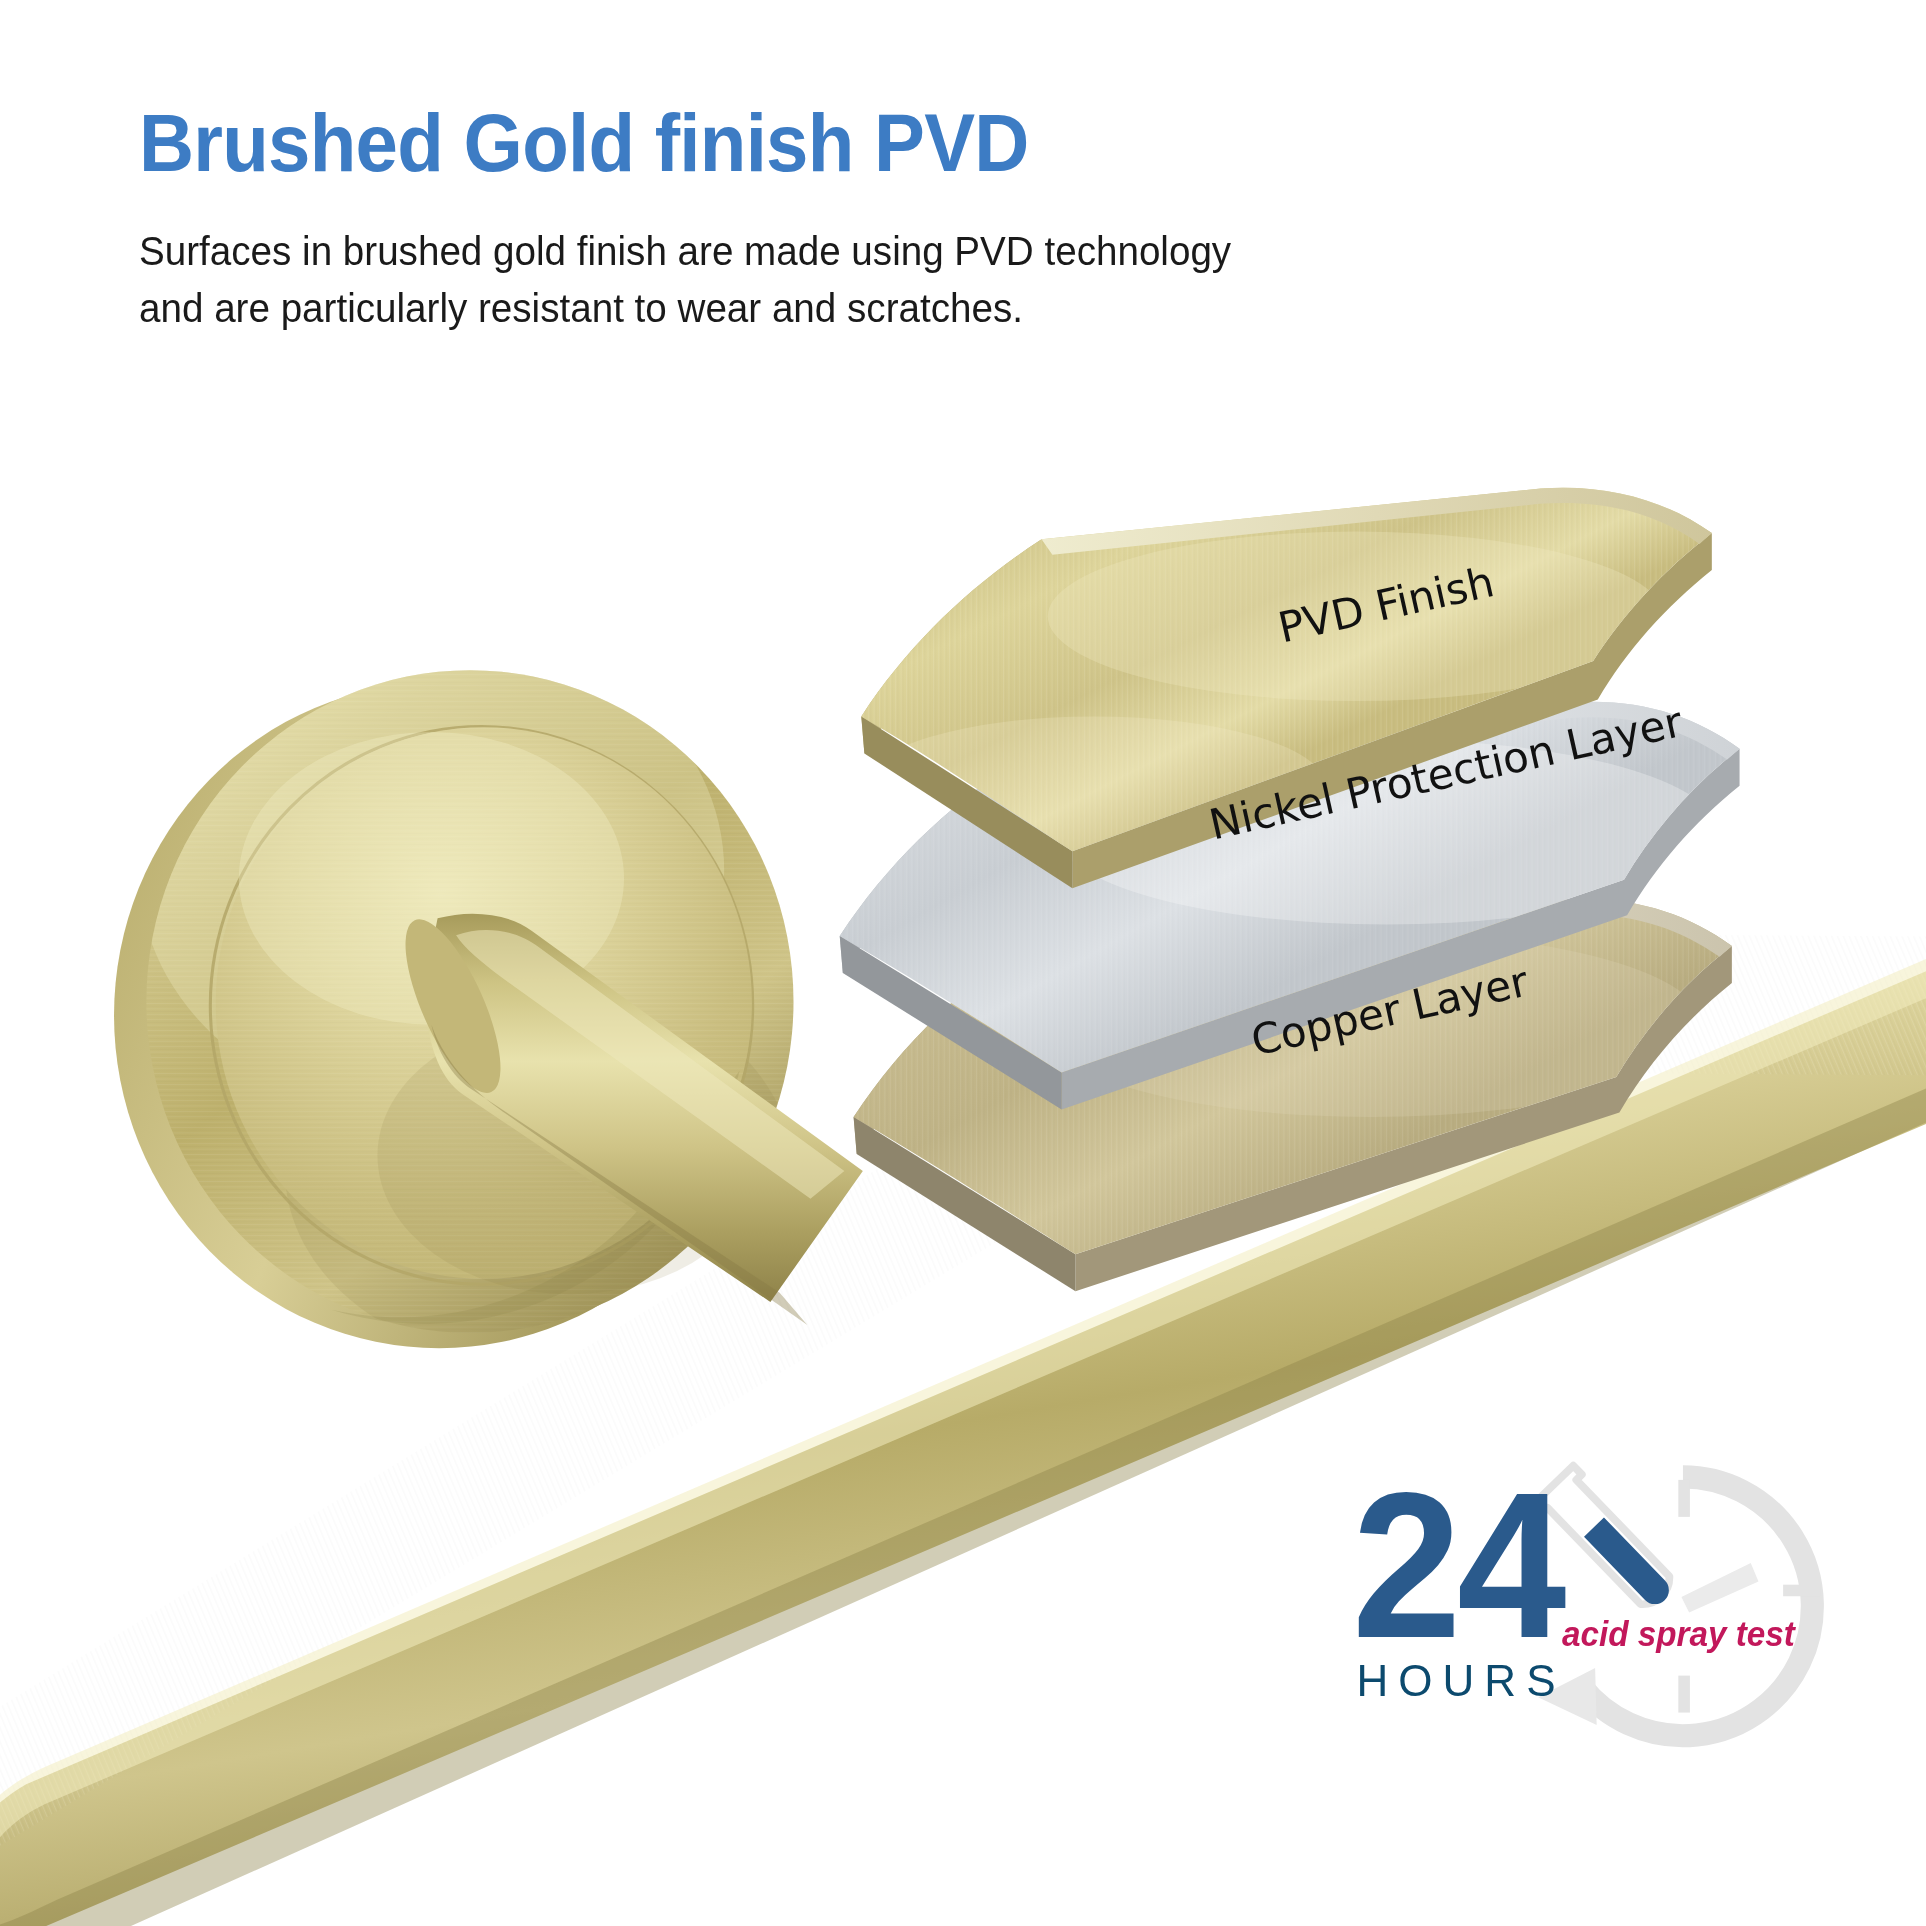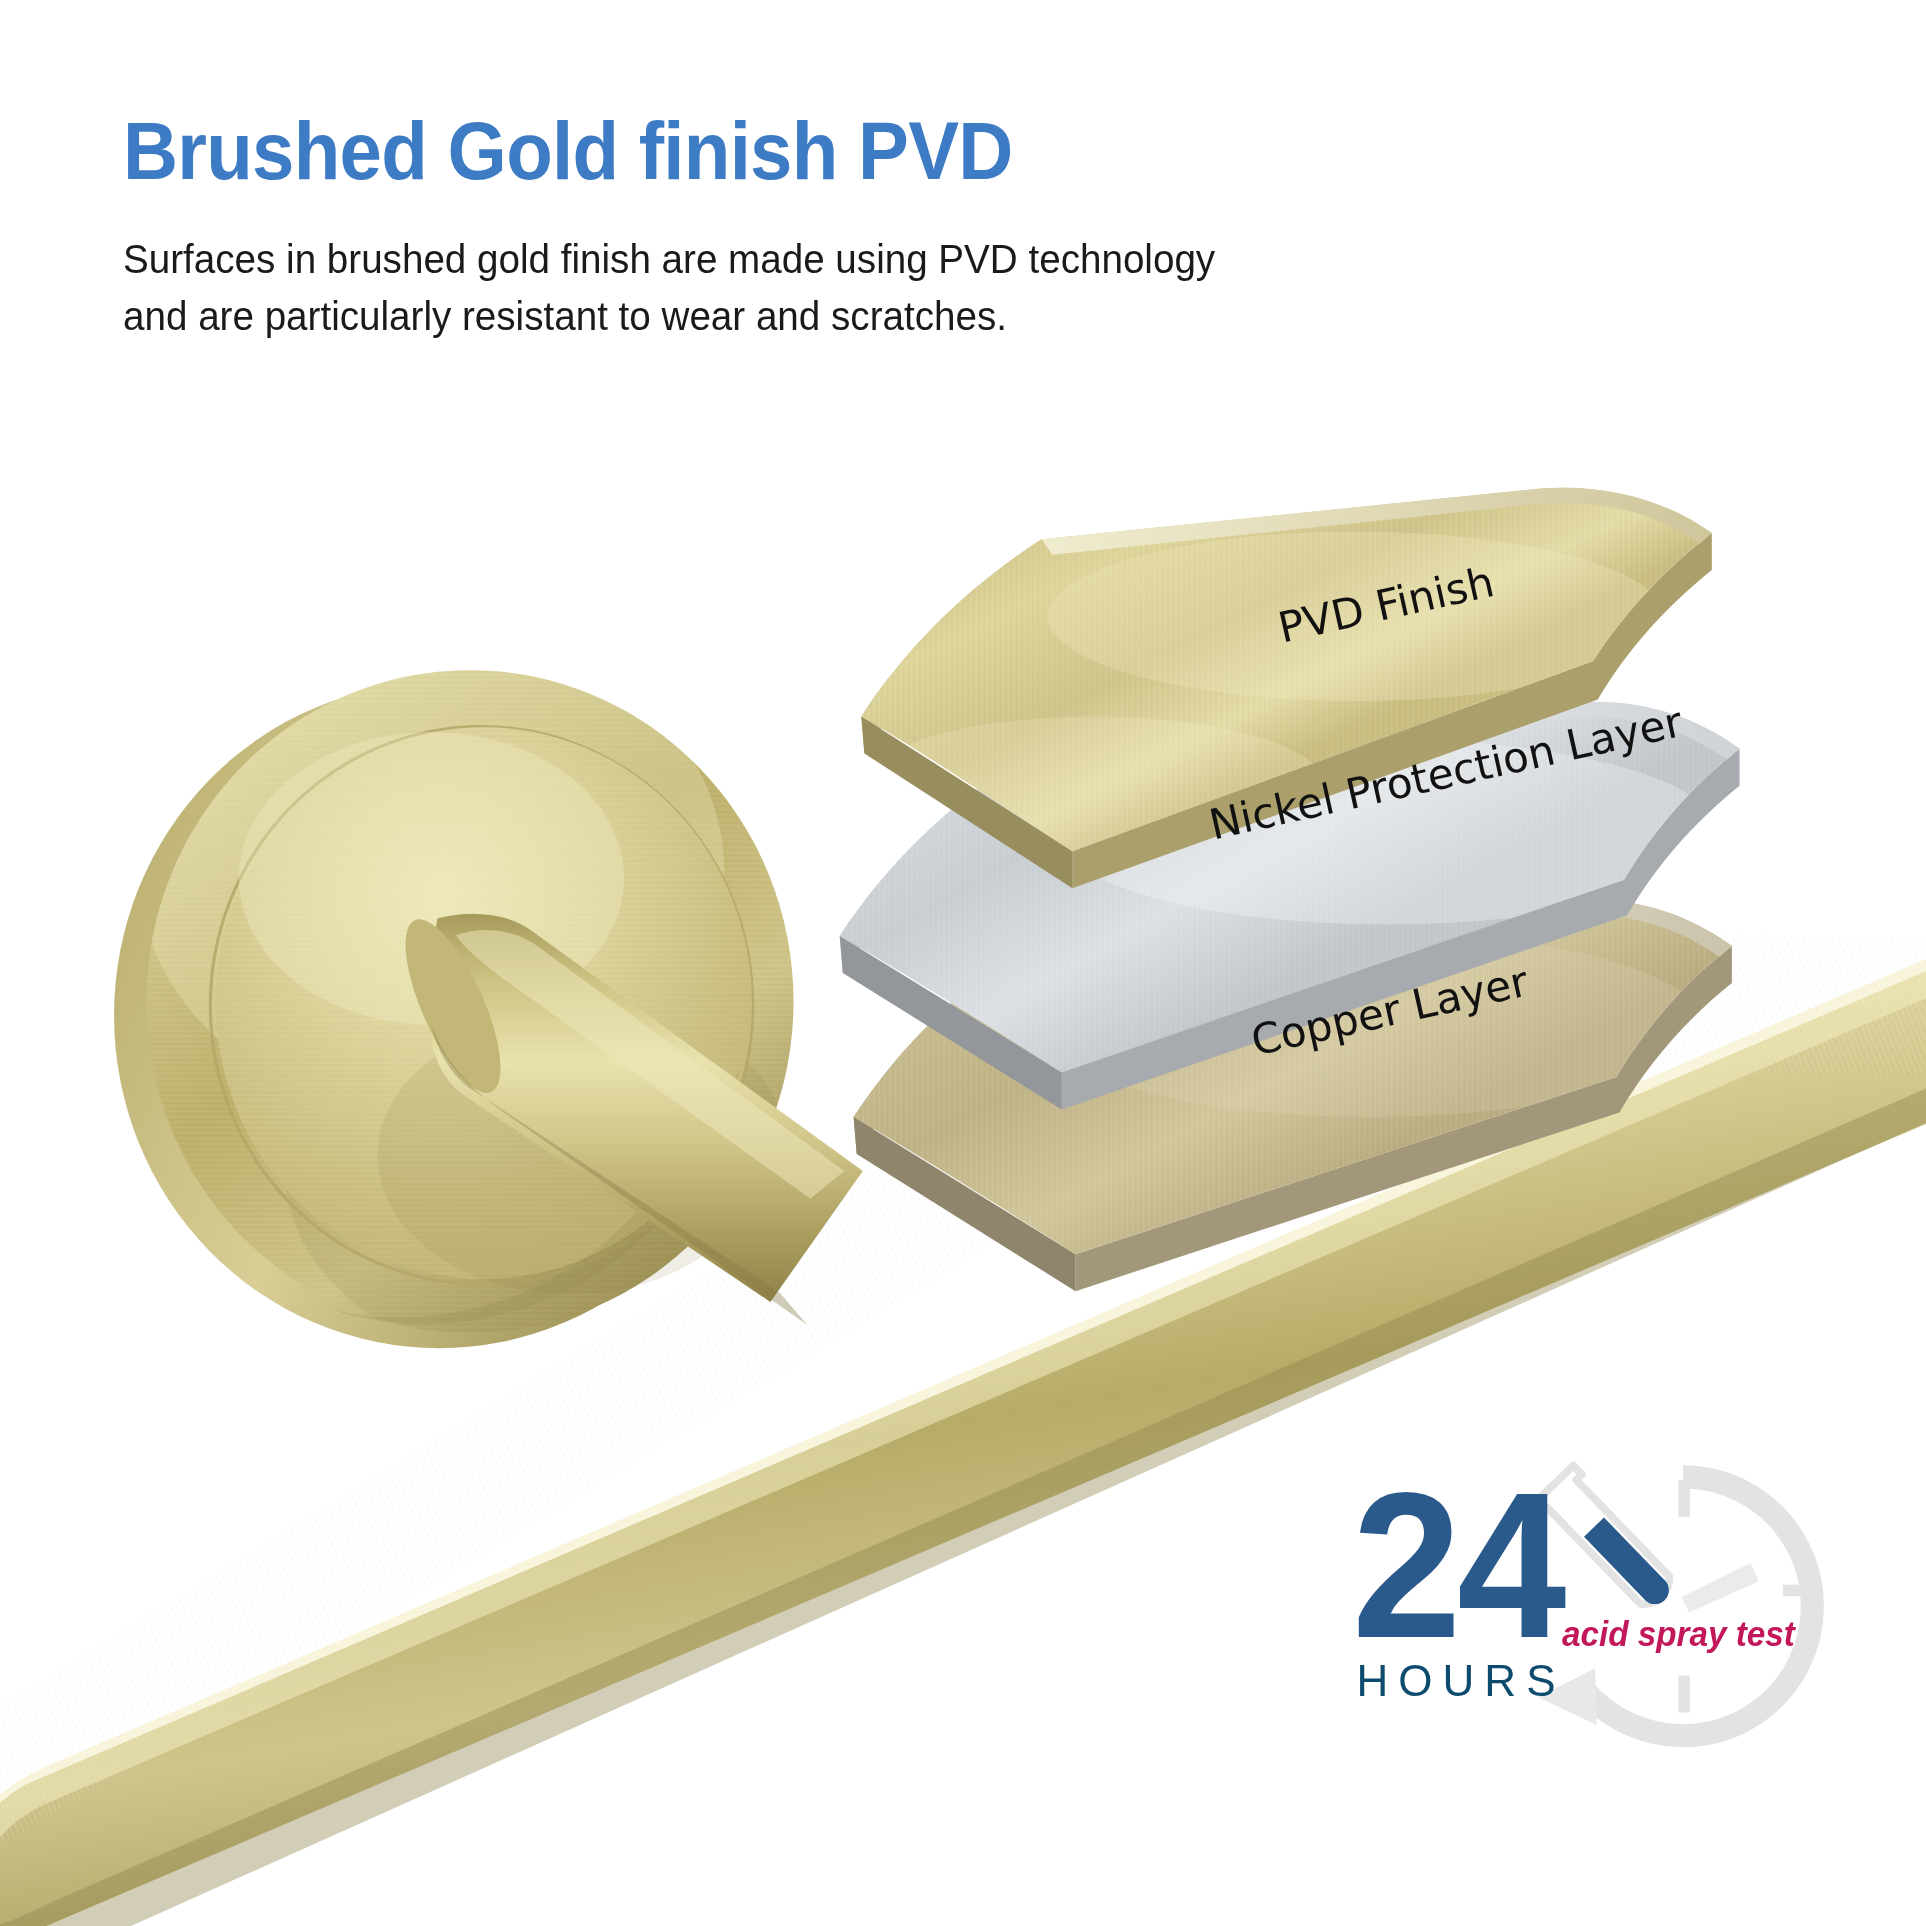--- a/index.html
+++ b/index.html
@@ -6,21 +6,21 @@
   body{
     width:1926px;height:1926px;
     background:#ffffff;
     font-family:"Liberation Sans", sans-serif;
     overflow:hidden;
     position:relative;
   }
   #stage{position:absolute;inset:0;width:1926px;height:1926px;}
 
   
-  .header{position:absolute;left:123px;top:100px;width:1464px;margin-top:8px;}
+  .header{position:absolute;left:139px;top:100px;width:1464px;}
   .title{
     font-size:82px;
     font-weight:bold;
     letter-spacing:-0.8px;
     line-height:1.05;
     color:#3d7cc4;
     margin:0 0 37px 0;
     white-space:nowrap;
     transform:scaleX(0.93);
     transform-origin:left center;

